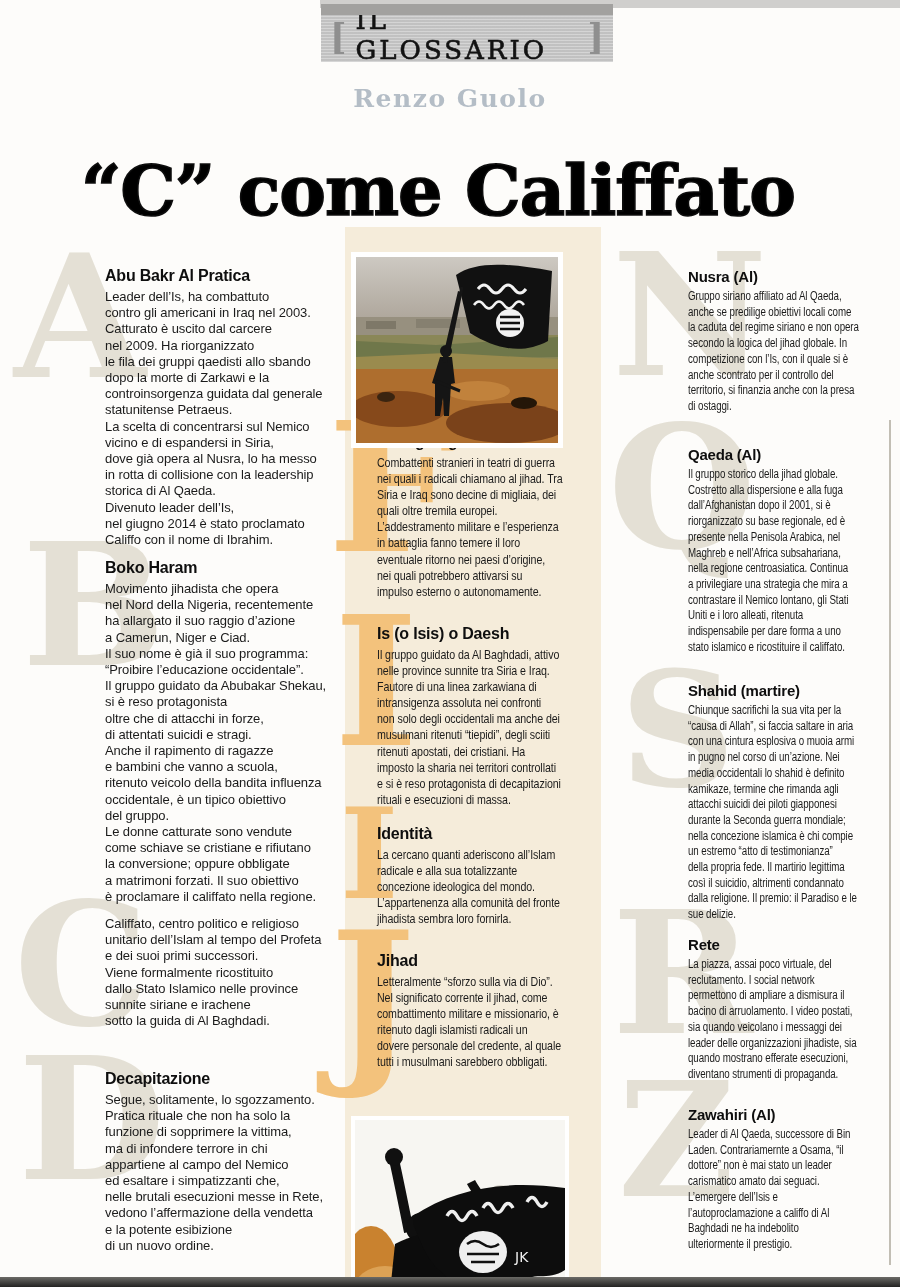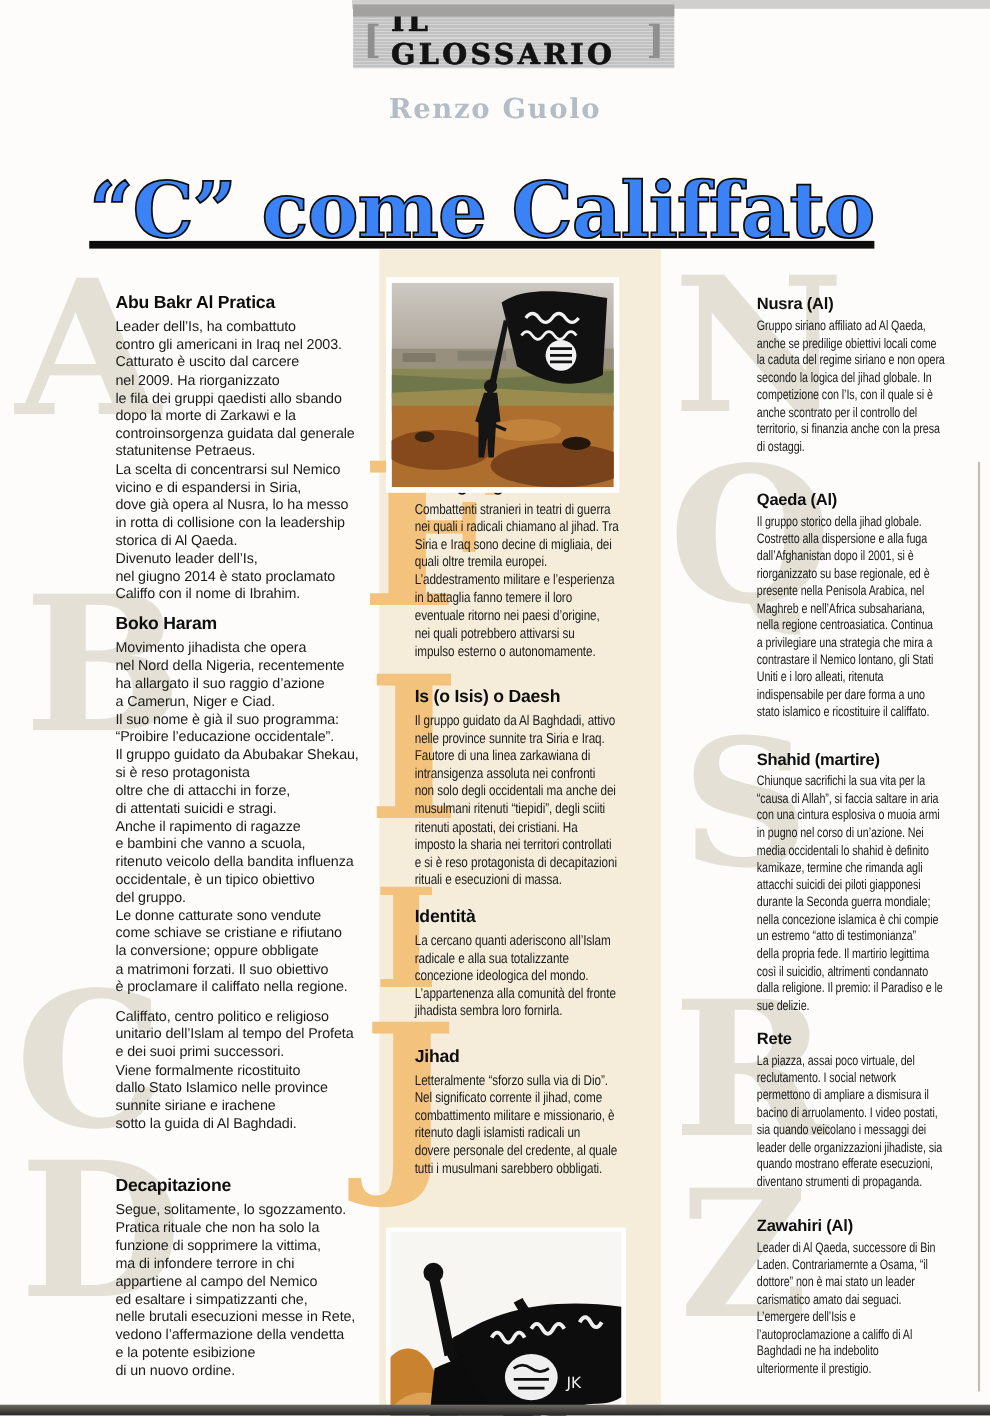--- a/index.html
+++ b/index.html
@@ -23,37 +23,36 @@
   }
   .kicker-box::before {
     content:""; position:absolute; left:0; top:0; width:100%; height:11px;
     background:#a2a19f;
   }
   .kicker-bracket {
     font-family:"DejaVu Serif", serif; font-weight:bold; font-size:35px;
     color:#8f8f8f; line-height:1; padding:0 9px; margin-top:6px;
   }
   .kicker-label {
-    font-family:"DejaVu Serif", serif; font-weight:bold; font-size:26px;
+    font-family:"DejaVu Serif", serif; font-weight:normal; font-size:26px;
     letter-spacing:3px; color:#121212; margin-top:4px;
     -webkit-text-stroke:.6px #121212;
   }
 
   .byline {
     position:absolute; left:0; top:84px; width:900px; text-align:center;
     font-family:"DejaVu Serif", serif; font-weight:bold; font-size:25px;
     letter-spacing:1.5px; color:#b4bdc6;
   }
 
   .headline {
     position:absolute; left:0; top:156px; width:876px; text-align:center;
     font-family:"DejaVu Serif", serif; font-weight:bold; font-size:70px;
-    letter-spacing:-1px; color:#3b82f6; -webkit-text-stroke:1.6px #0d0d0d;
+    letter-spacing:-1px; color:#000000; -webkit-text-stroke:1.6px #0d0d0d;
     line-height:1;
-    text-decoration:underline;
   }
 
   
   .middle-band {
     position:absolute; left:345px; top:227px; width:256px; height:1060px;
     background:#f5ecda; z-index:1;
   }
 
   
   .wm {

